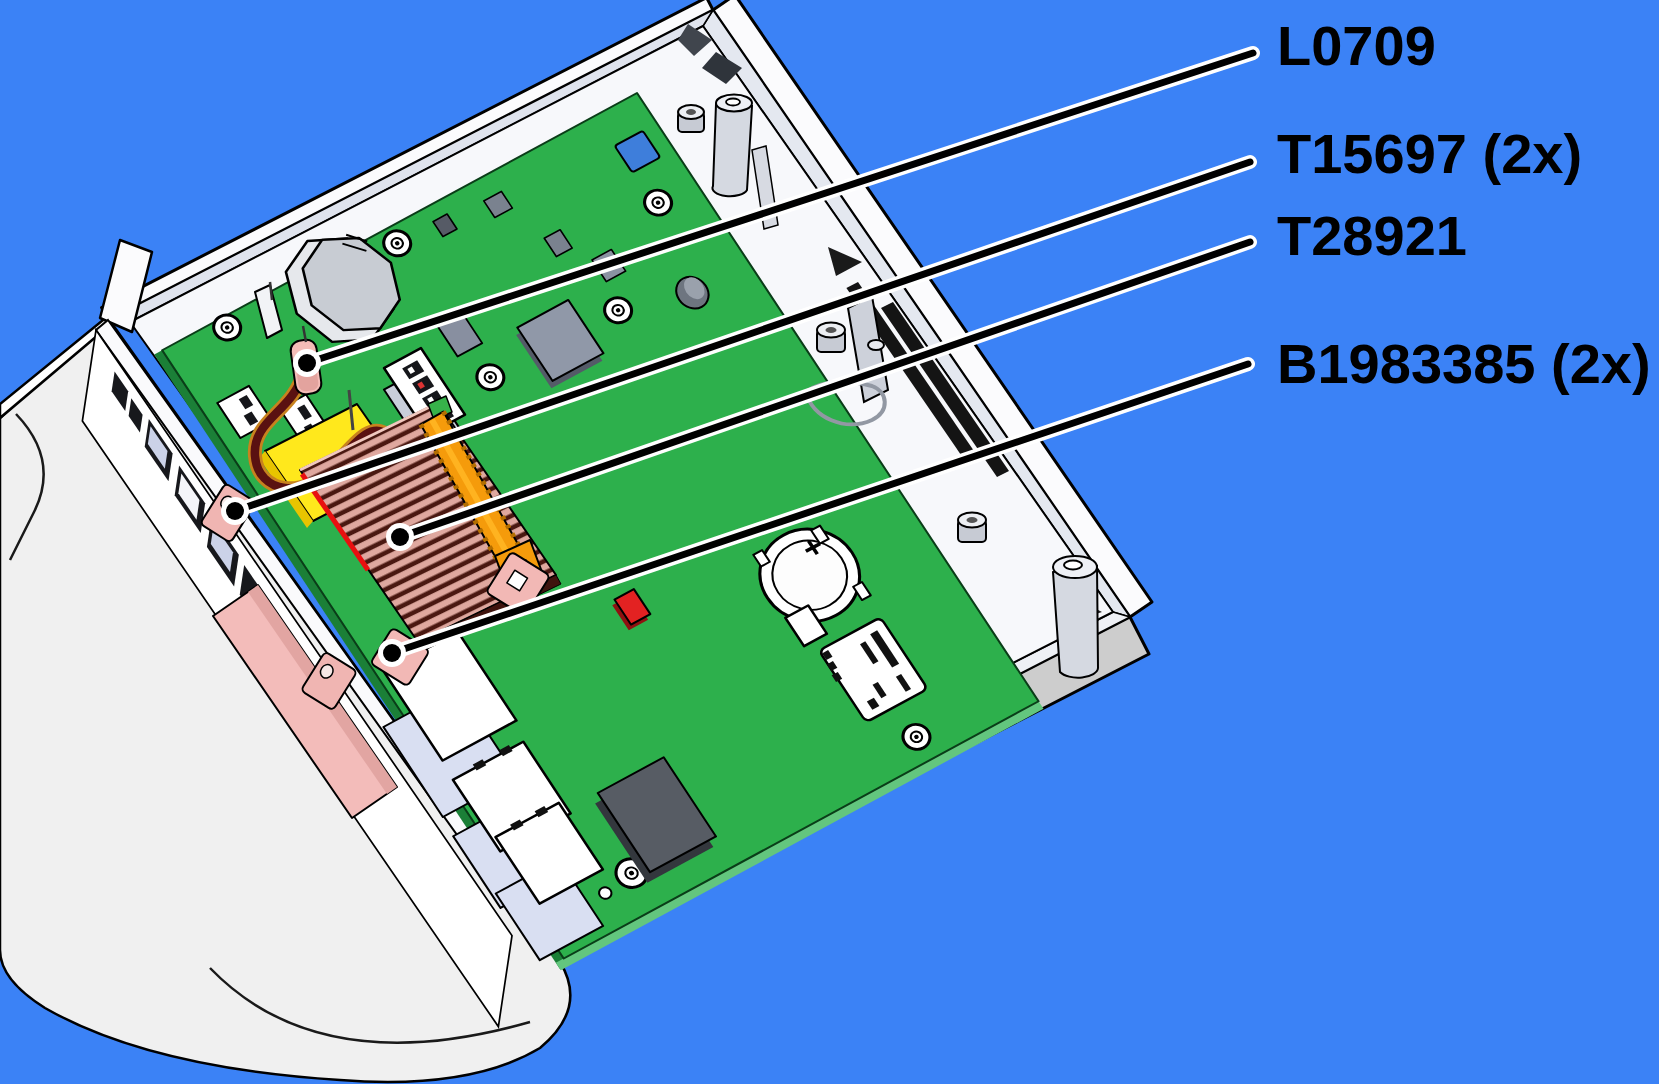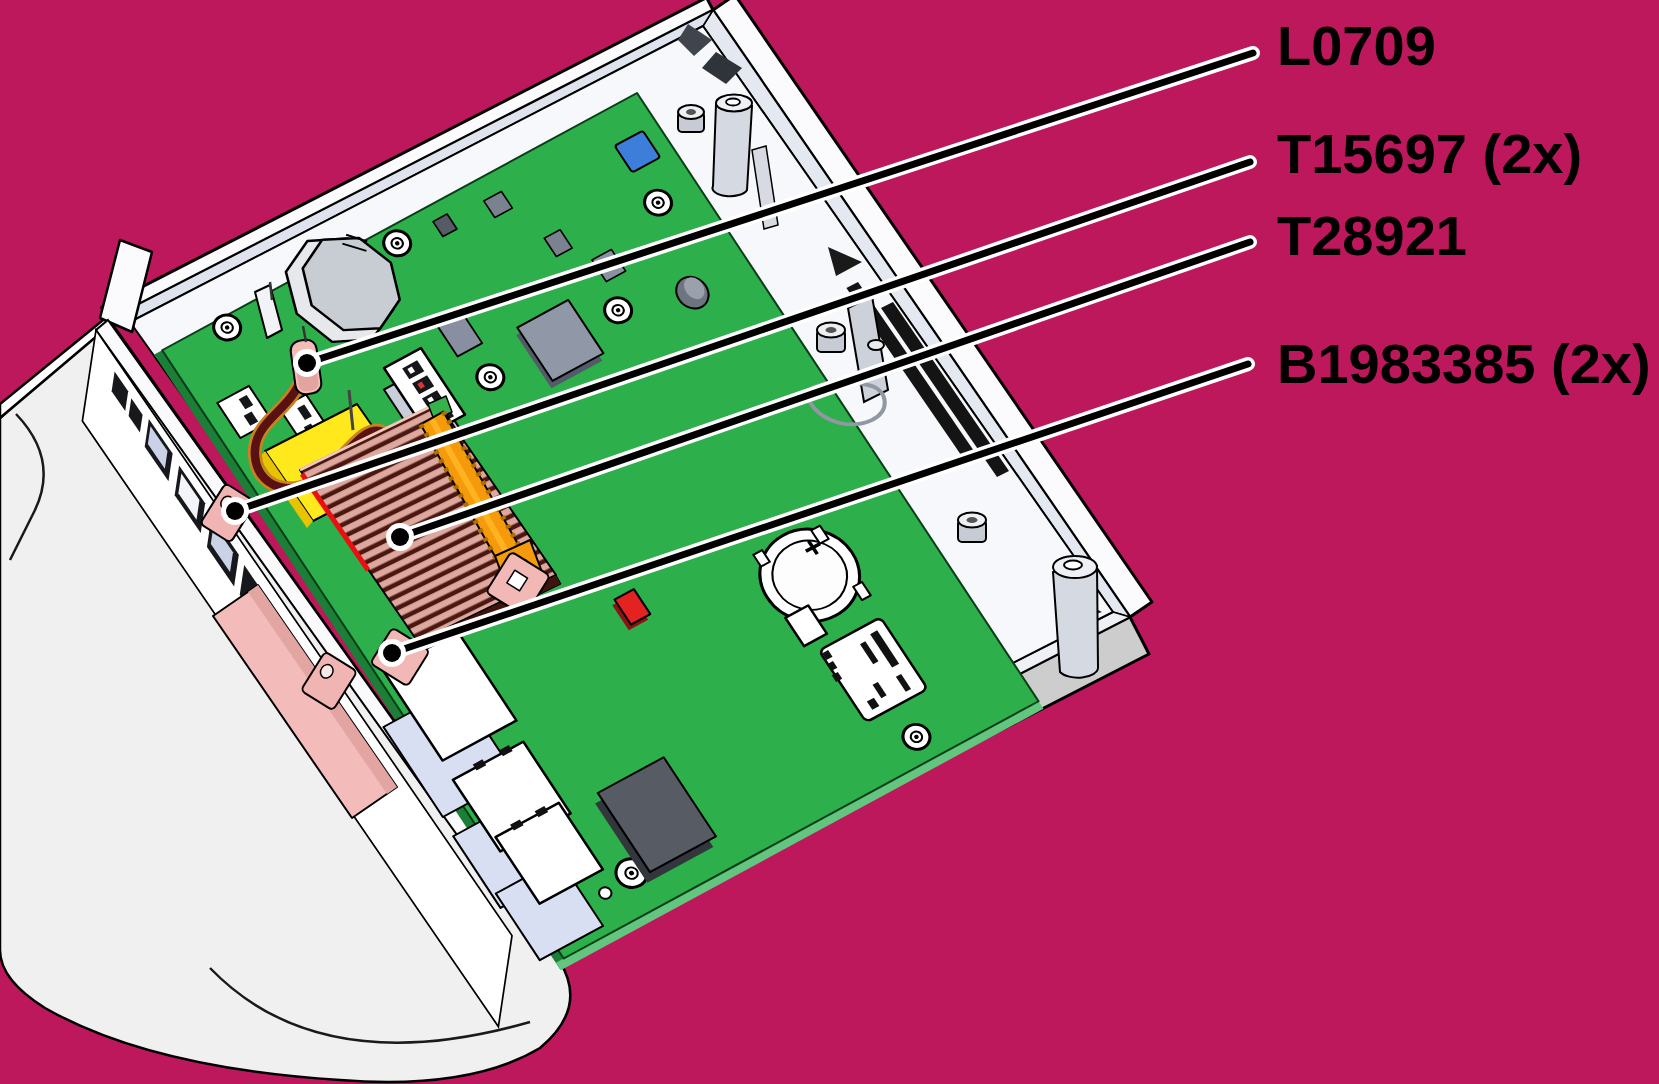--- a/index.html
+++ b/index.html
@@ -1,16 +1,16 @@
 <!DOCTYPE html>
 <html><head>
 <meta charset="utf-8">
 <style>
   html,body{margin:0;padding:0;background:#fff;}
-  .stage{position:relative;width:1659px;height:1084px;background:#be185d;overflow:hidden;
+  .stage{position:relative;width:1659px;height:1084px;background:#3b82f6;overflow:hidden;
          font-family:"Liberation Sans", sans-serif;}
   svg{position:absolute;left:0;top:0;}
   .callout-text{font-family:"Liberation Sans", sans-serif;font-weight:700;font-size:56px;fill:#000;}
 </style>
 </head>
 <body>
 
 <div class="stage">
 <svg width="1659" height="1084" viewBox="0 0 1659 1084">
   <defs>

